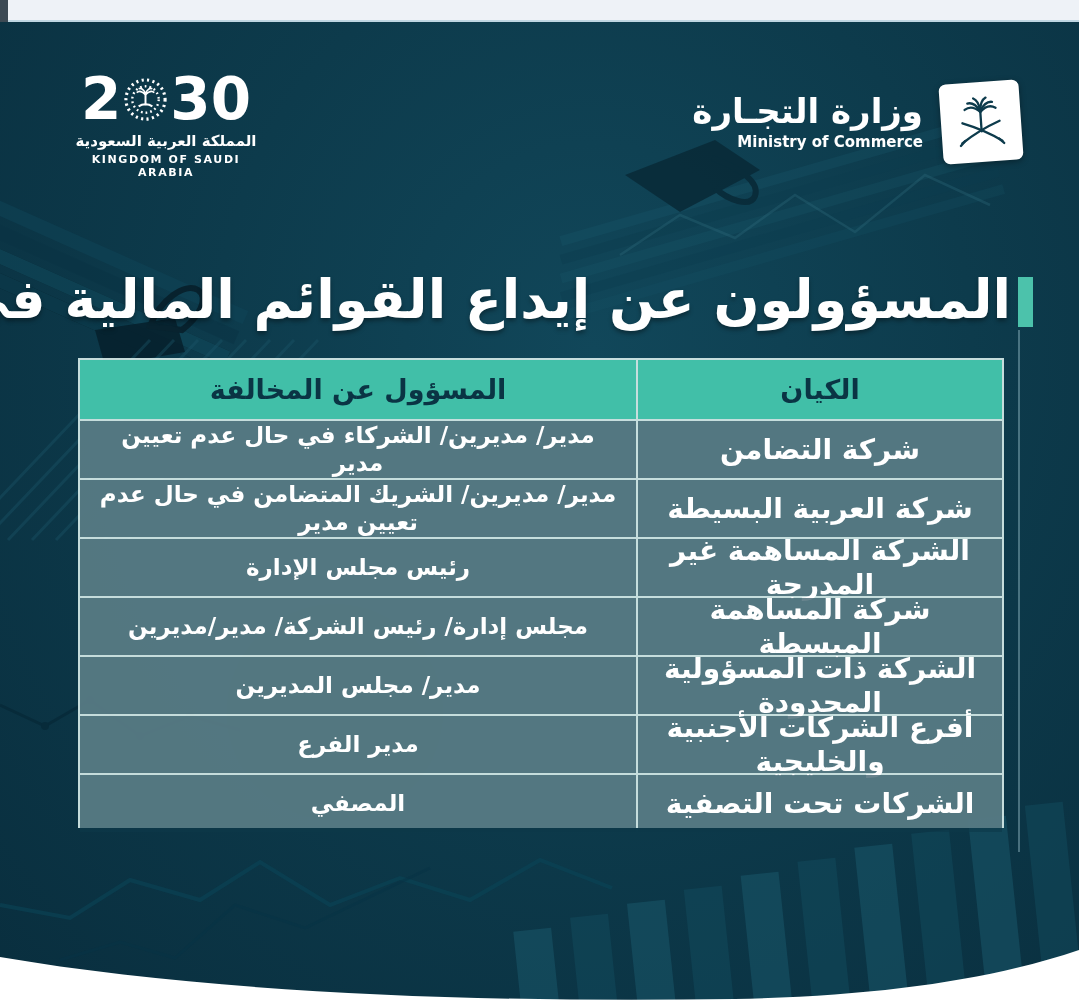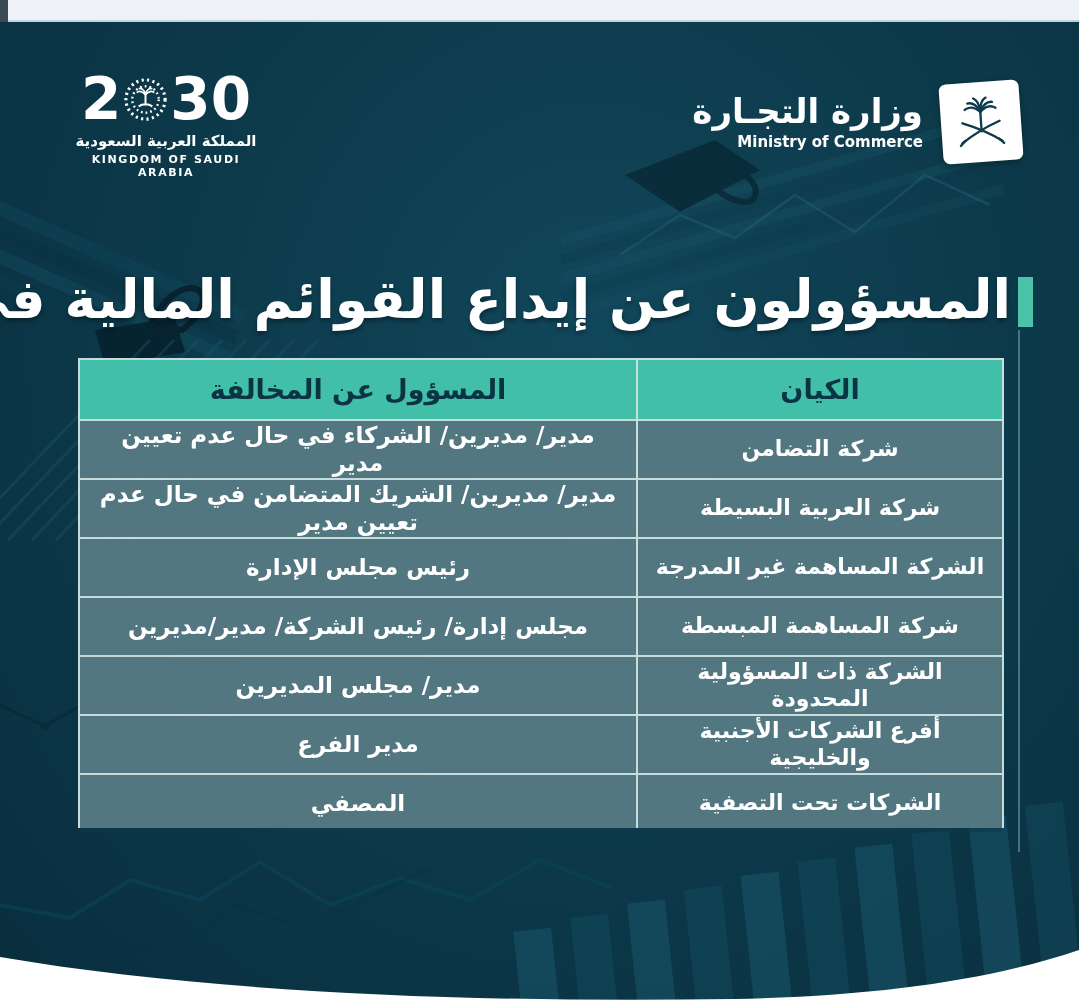--- a/index.html
+++ b/index.html
@@ -37,21 +37,21 @@
 
   
   .company-table{
     position:absolute;left:78px;top:358px;width:926px;height:470px;
     direction:rtl;display:grid;grid-template-columns:364px 556px;
     background:rgba(223,244,240,.88);gap:2px;padding:2px;
   }
   .tcell{display:flex;align-items:center;justify-content:center;text-align:center;padding:2px 14px;}
   .th{background:#41bfa8;color:#0a3444;font-weight:bold;font-size:27px;height:59px;}
   .td{background:rgba(13,56,72,.62);color:#fff;font-weight:bold;height:57px;line-height:1.2;}
-  .td.entity{font-size:22px;}
+  .td.entity{font-size:28px;}
   .td.responsible{font-size:23px;}
 </style>
 </head>
 <body>
 
 <div class="canvas">
 
   <svg class="bg-art" width="1079" height="1001" viewBox="0 0 1079 1001">
 
     <g opacity="0.5">

